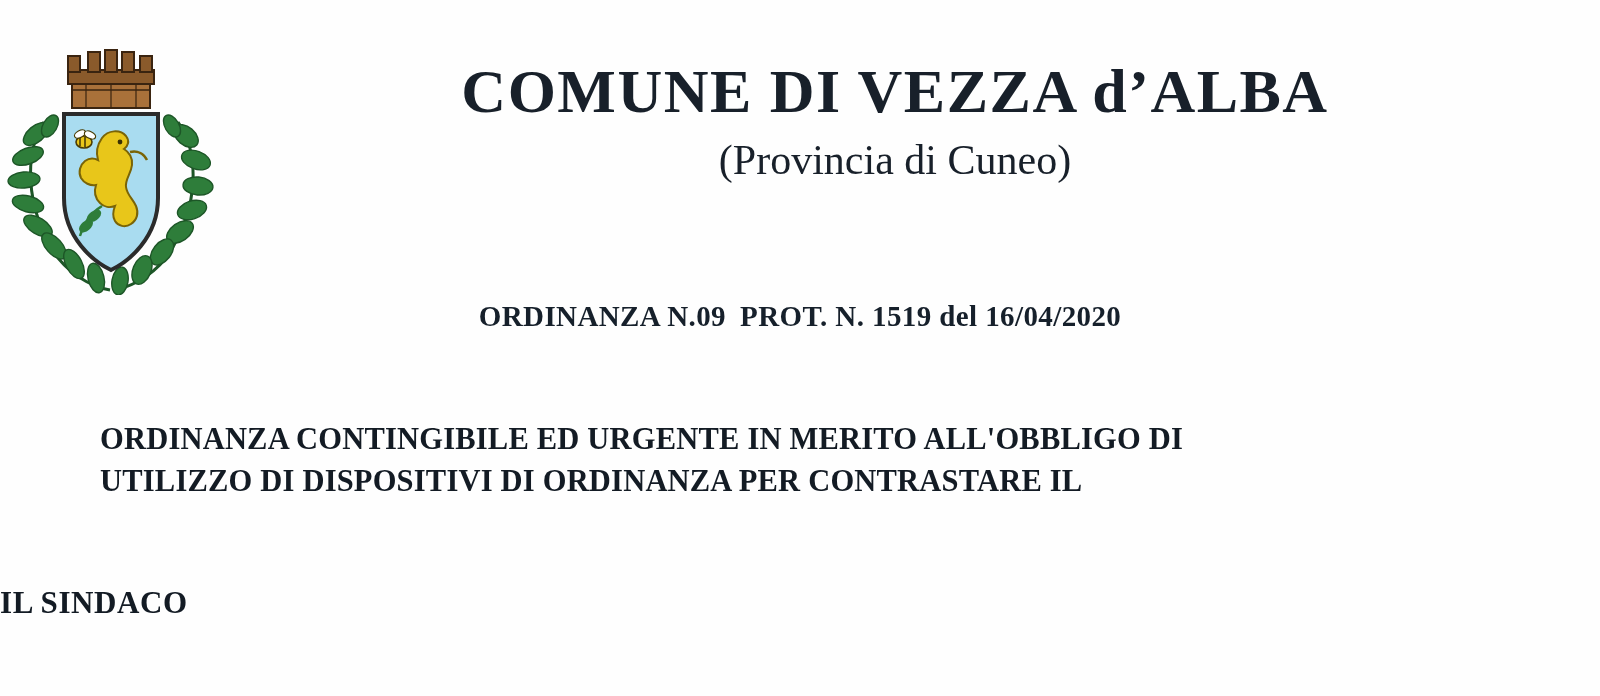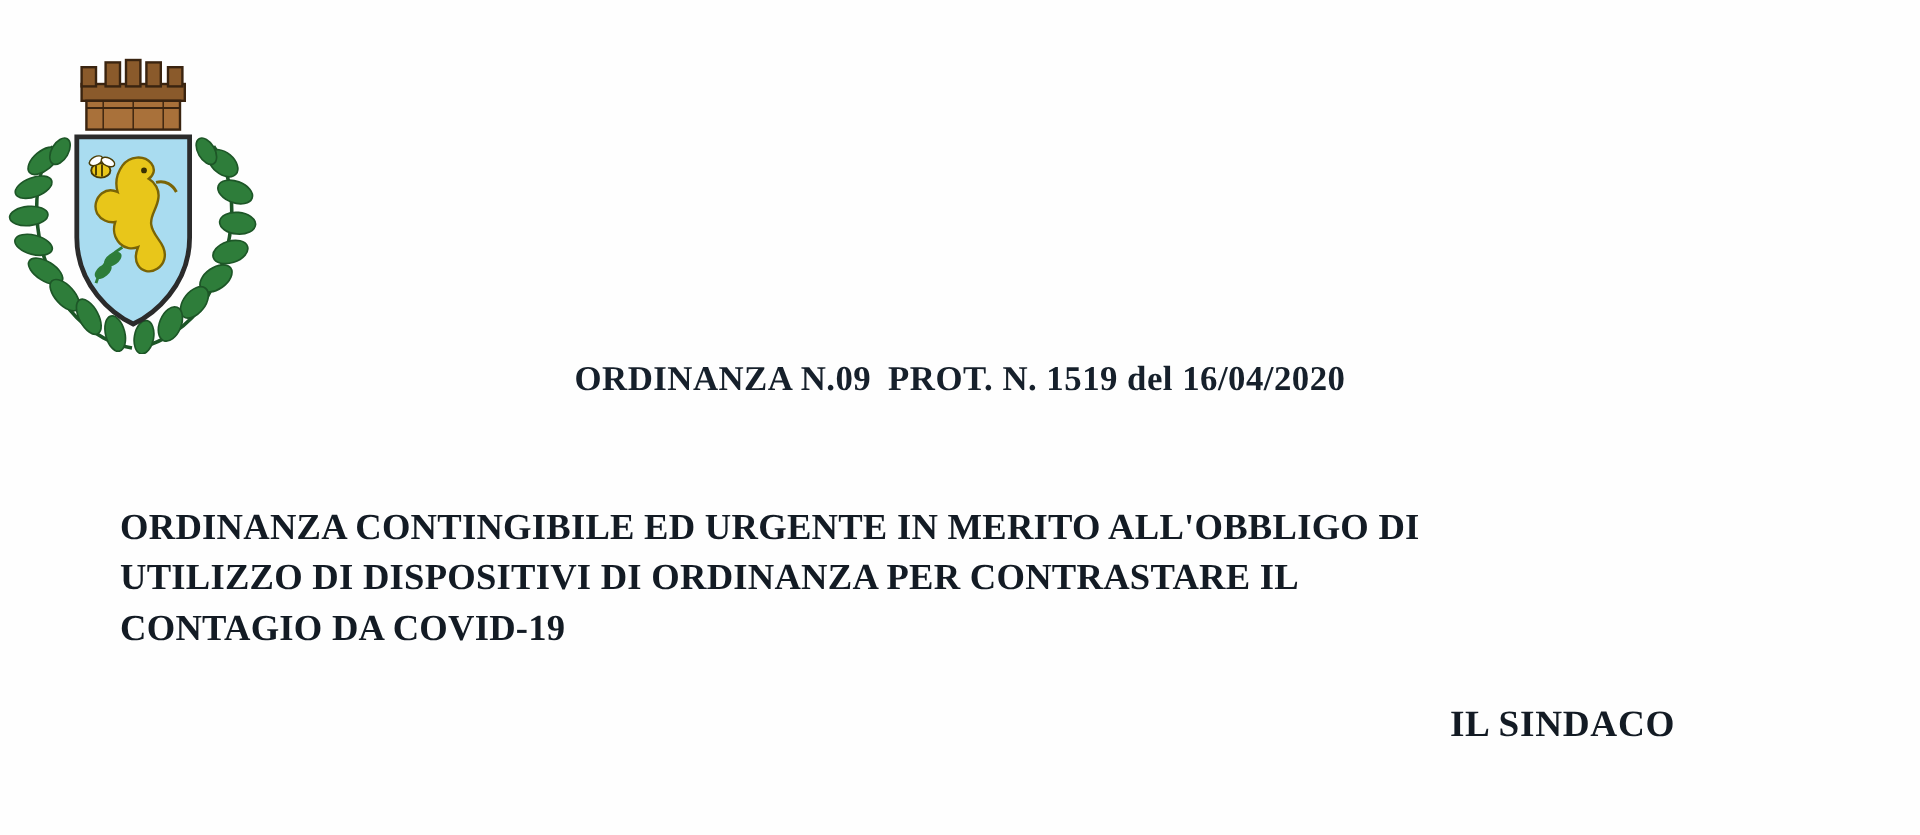--- a/index.html
+++ b/index.html
@@ -97,21 +97,21 @@
     display: block;
     white-space: nowrap;
   }
 
   
   .sindaco {
     position: absolute;
     left: 0;
     top: 585px;
     width: 1396px;
-    text-align: right;
+    text-align: left;
     font-family: "Liberation Serif", serif;
     font-weight: bold;
     font-size: 31px;
     letter-spacing: 0.6px;
     color: #131b24;
   }
 </style>
 </head>
 <body>
 
@@ -181,26 +181,29 @@
 
         <g stroke="#2e7d3a" stroke-width="2.4" fill="#2e7d3a">
           <path d="M74 206 C 78 192, 86 182, 96 176" fill="none"></path>
           <ellipse cx="80" cy="196" rx="7" ry="3.6" transform="rotate(-40 80 196)"></ellipse>
           <ellipse cx="88" cy="186" rx="7" ry="3.6" transform="rotate(-35 88 186)"></ellipse>
         </g>
       </g>
     </svg>
   </div>
 
+  <div class="header-block">
+    <div class="comune-title">COMUNE DI VEZZA d’ALBA</div>
+    <div class="provincia">(Provincia di Cuneo)</div>
+  </div>
 
   <div class="ordinanza-line">
     <span>ORDINANZA N.09</span><span class="spacer"></span><span>PROT. N. 1519 del 16/04/2020</span>
   </div>
 
   <div class="subject">
     <span class="ln">ORDINANZA CONTINGIBILE ED URGENTE IN MERITO ALL'OBBLIGO DI</span>
     <span class="ln">UTILIZZO DI DISPOSITIVI DI ORDINANZA PER CONTRASTARE IL</span>
-    <span class="ln">CONTAGIO DA COVID-19</span>
   </div>
 
   <div class="sindaco">IL SINDACO</div>
 
 </div>
 
 </body></html>

